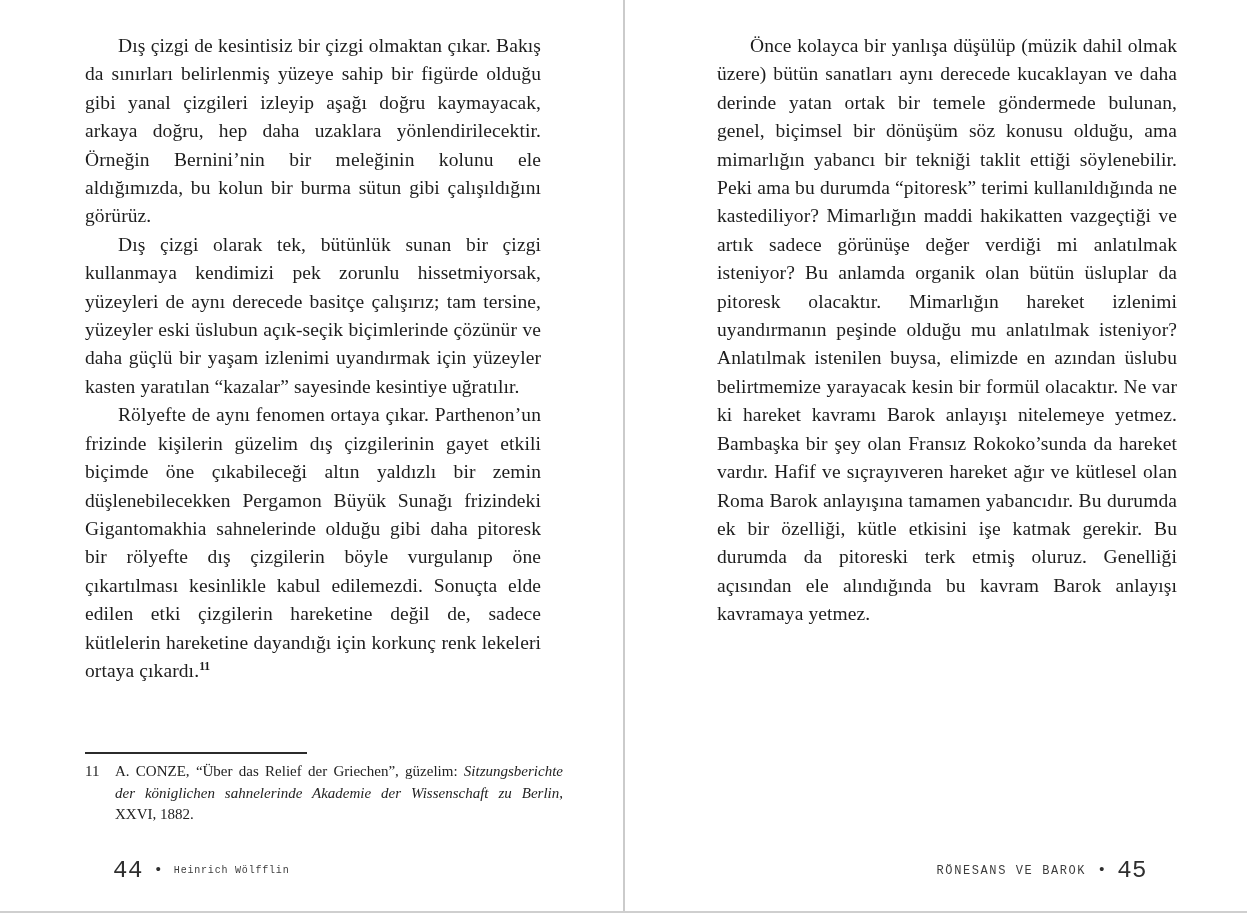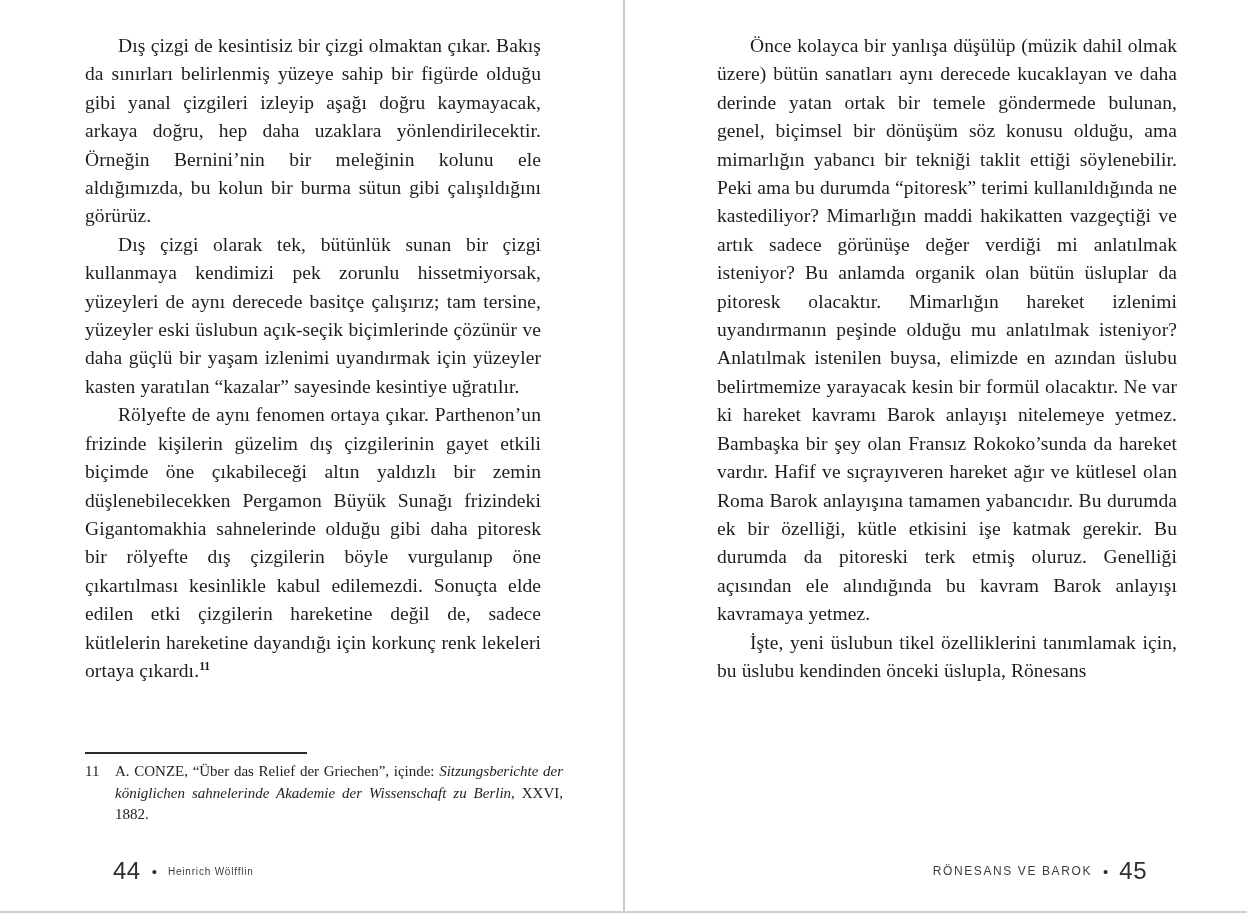--- a/index.html
+++ b/index.html
@@ -82,21 +82,21 @@
     position: absolute;
     left: 0;
     top: 0;
   }
   .footer {
     position: absolute;
     top: 857px;
     display: flex;
     align-items: center;
     gap: 11px;
-    font-family: Liberation Sans, sans-serif;
+    font-family: Liberation Mono, monospace;
     color: #3c3c3c;
     white-space: nowrap;
   }
   .footer-left  { left: 113px; }
   .footer-right { right: 100px; }
   .pagenum {
     font-size: 24px;
     letter-spacing: 0.5px;
     color: #2e2e2e;
   }
@@ -123,37 +123,36 @@
     <div class="text-block">
         <p class="para indent">Dış çizgi de kesintisiz bir çizgi olmaktan çıkar. Bakış da sınırları belirlenmiş yüzeye sahip bir figürde olduğu gibi yanal çizgileri izleyip aşağı doğru kaymayacak, arkaya doğru, hep daha uzaklara yönlendirilecektir. Örneğin Bernini’nin bir meleğinin kolunu ele aldığımızda, bu kolun bir burma sütun gibi çalışıldığını görürüz.</p>
         <p class="para indent">Dış çizgi olarak tek, bütünlük sunan bir çizgi kullanmaya kendimizi pek zorunlu hissetmiyorsak, yüzeyleri de aynı derecede basitçe çalışırız; tam tersine, yüzeyler eski üslubun açık-seçik biçimlerinde çözünür ve daha güçlü bir yaşam izlenimi uyandırmak için yüzeyler kasten yaratılan “kazalar” sayesinde kesintiye uğratılır.</p>
         <p class="para indent">Rölyefte de aynı fenomen ortaya çıkar. Parthenon’un frizinde kişilerin güzelim dış çizgilerinin gayet etkili biçimde öne çıkabileceği altın yaldızlı bir zemin düşlenebilecekken Pergamon Büyük Sunağı frizindeki Gigantomakhia sahnelerinde olduğu gibi daha pitoresk bir rölyefte dış çizgilerin böyle vurgulanıp öne çıkartılması kesinlikle kabul edilemezdi. Sonuçta elde edilen etki çizgilerin hareketine değil de, sadece kütlelerin hareketine dayandığı için korkunç renk lekeleri ortaya çıkardı.<sup>11</sup></p>
       </div>
 
     <div class="footnote-area">
       <div class="footnote-rule"></div>
       <div class="footnote">
         <span class="fn-num">11</span>
-        <span><span>A. CONZE, “Über das Relief der Griechen”, içinde: </span><i>Sitzungsberichte der königlichen sahnelerinde Akademie der Wissenschaft zu Berlin</i><span>, XXVI, 1882.</span></span>
+        <span><span>A. CONZE, “Über das Relief der Griechen”, güzelim: </span><i>Sitzungsberichte der königlichen sahnelerinde Akademie der Wissenschaft zu Berlin</i><span>, XXVI, 1882.</span></span>
       </div>
     </div>
 
     <footer class="footer footer-left">
       <span class="pagenum">44</span>
       <span class="bullet">•</span>
       <span class="runhead">Heinrich Wölfflin</span>
     </footer>
   </section>
 
   <div class="gutter"></div>
 
   <section class="page page-right">
     <div class="text-block">
         <p class="para indent">Önce kolayca bir yanlışa düşülüp (müzik dahil olmak üzere) bütün sanatları aynı derecede kucaklayan ve daha derinde yatan ortak bir temele göndermede bulunan, genel, biçimsel bir dönüşüm söz konusu olduğu, ama mimarlığın yabancı bir tekniği taklit ettiği söylenebilir. Peki ama bu durumda “pitoresk” terimi kullanıldığında ne kastediliyor? Mimarlığın maddi hakikatten vazgeçtiği ve artık sadece görünüşe değer verdiği mi anlatılmak isteniyor? Bu anlamda organik olan bütün üsluplar da pitoresk olacaktır. Mimarlığın hareket izlenimi uyandırmanın peşinde olduğu mu anlatılmak isteniyor? Anlatılmak istenilen buysa, elimizde en azından üslubu belirtmemize yarayacak kesin bir formül olacaktır. Ne var ki hareket kavramı Barok anlayışı nitelemeye yetmez. Bambaşka bir şey olan Fransız Rokoko’sunda da hareket vardır. Hafif ve sıçrayıveren hareket ağır ve kütlesel olan Roma Barok anlayışına tamamen yabancıdır. Bu durumda ek bir özelliği, kütle etkisini işe katmak gerekir. Bu durumda da pitoreski terk etmiş oluruz. Genelliği açısından ele alındığında bu kavram Barok anlayışı kavramaya yetmez.</p>
-        <p class="para indent">İşte, yeni üslubun tikel özelliklerini tanımlamak için, bu üslubu kendinden önceki üslupla, Rönesans</p>
       </div>
 
     <footer class="footer footer-right">
       <span class="runhead caps">RÖNESANS VE BAROK</span>
       <span class="bullet">•</span>
       <span class="pagenum">45</span>
     </footer>
   </section>
 
 </div>

